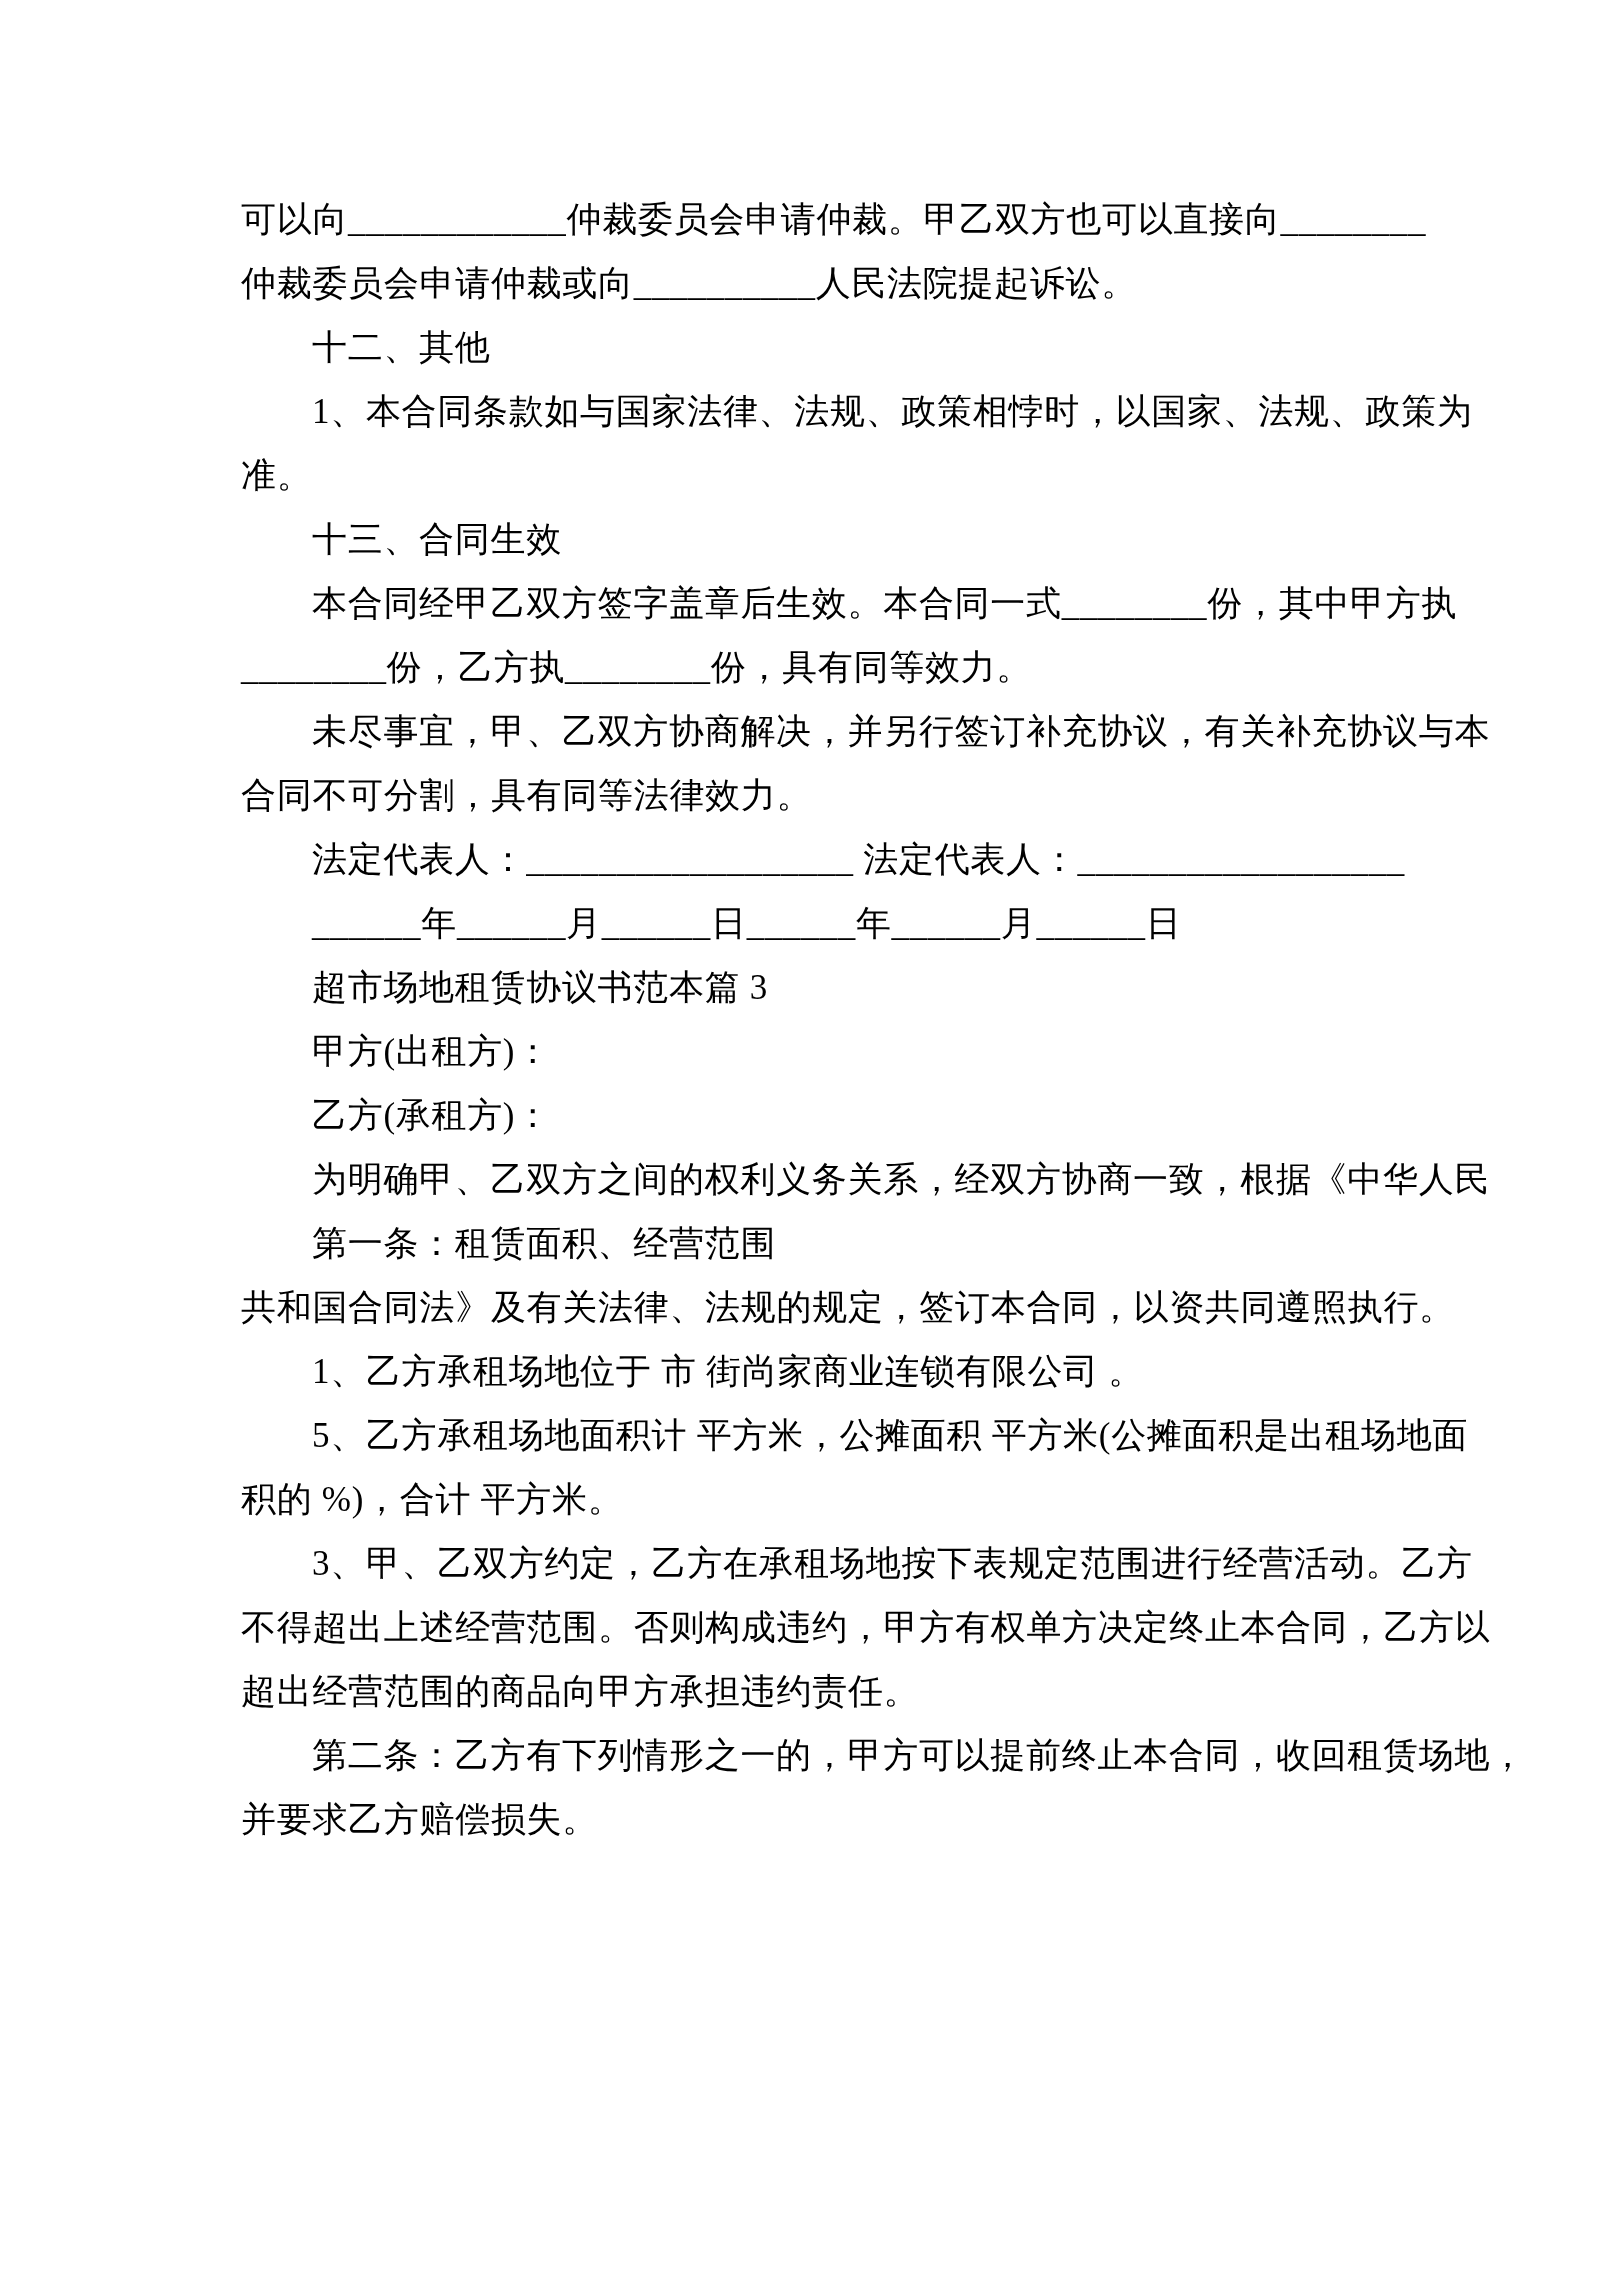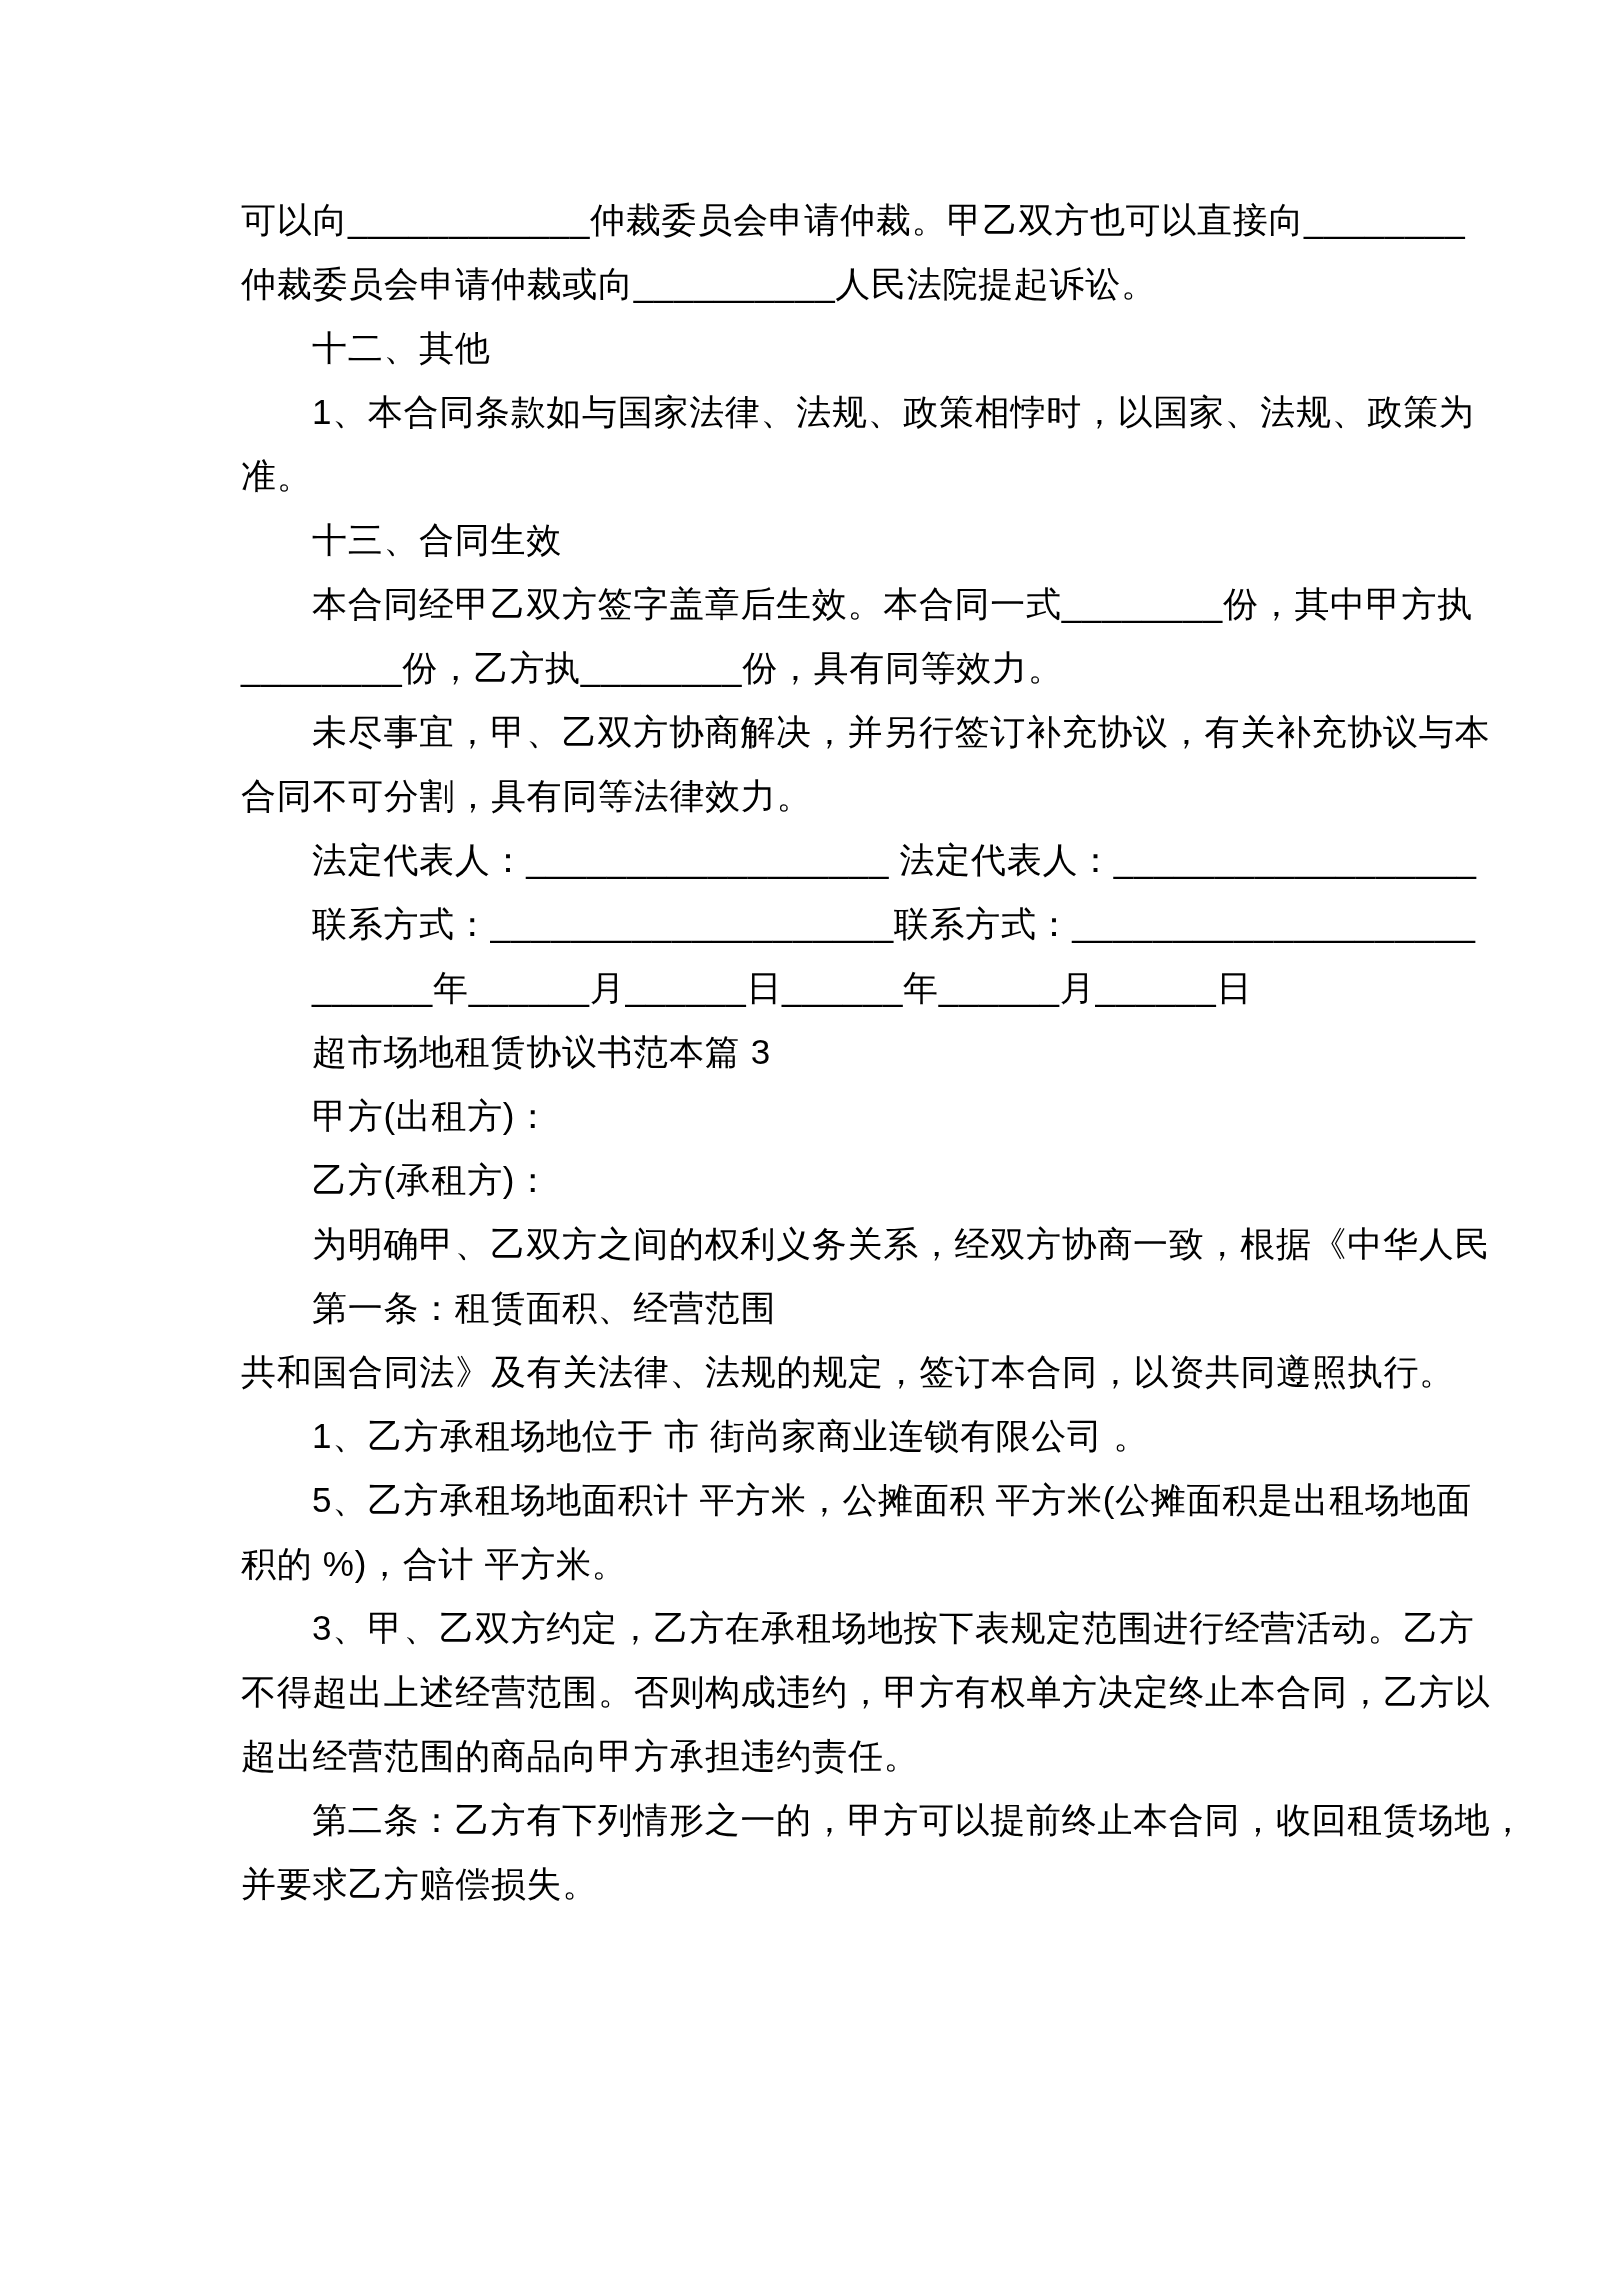--- a/index.html
+++ b/index.html
@@ -12,21 +12,21 @@
     width: 1623px;
     height: 2295px;
     background: #ffffff;
     color: #000000;
     overflow: hidden;
     box-sizing: border-box;
   }
   .doc {
     box-sizing: border-box;
     padding: 188px 196px 0 241px;
-    font-family: Liberation Sans, sans-serif;
+    font-family: Liberation Serif, serif;
     font-size: 35px;
     line-height: 64px;
     color: #000000;
   }
   .line {
     height: 64px;
     white-space: pre;
     overflow: visible;
     letter-spacing: 0.7px;
   }
@@ -43,21 +43,20 @@
       <div class="line">仲裁委员会申请仲裁或向__________人民法院提起诉讼。</div>
       <div class="line indent">十二、其他</div>
       <div class="line indent">1、本合同条款如与国家法律、法规、政策相悖时，以国家、法规、政策为</div>
       <div class="line">准。</div>
       <div class="line indent">十三、合同生效</div>
       <div class="line indent">本合同经甲乙双方签字盖章后生效。本合同一式________份，其中甲方执</div>
       <div class="line">________份，乙方执________份，具有同等效力。</div>
       <div class="line indent">未尽事宜，甲、乙双方协商解决，并另行签订补充协议，有关补充协议与本</div>
       <div class="line">合同不可分割，具有同等法律效力。</div>
       <div class="line indent">法定代表人：__________________ 法定代表人：__________________</div>
-      <div class="line indent">联系方式：____________________联系方式：____________________</div>
       <div class="line indent">______年______月______日______年______月______日</div>
       <div class="line indent">超市场地租赁协议书范本篇 3</div>
       <div class="line indent">甲方(出租方)：</div>
       <div class="line indent">乙方(承租方)：</div>
       <div class="line indent">为明确甲、乙双方之间的权利义务关系，经双方协商一致，根据《中华人民</div>
       <div class="line indent">第一条：租赁面积、经营范围</div>
       <div class="line">共和国合同法》及有关法律、法规的规定，签订本合同，以资共同遵照执行。</div>
       <div class="line indent">1、乙方承租场地位于 市 街尚家商业连锁有限公司 。</div>
       <div class="line indent">5、乙方承租场地面积计 平方米，公摊面积 平方米(公摊面积是出租场地面</div>
       <div class="line">积的 %)，合计 平方米。</div>

